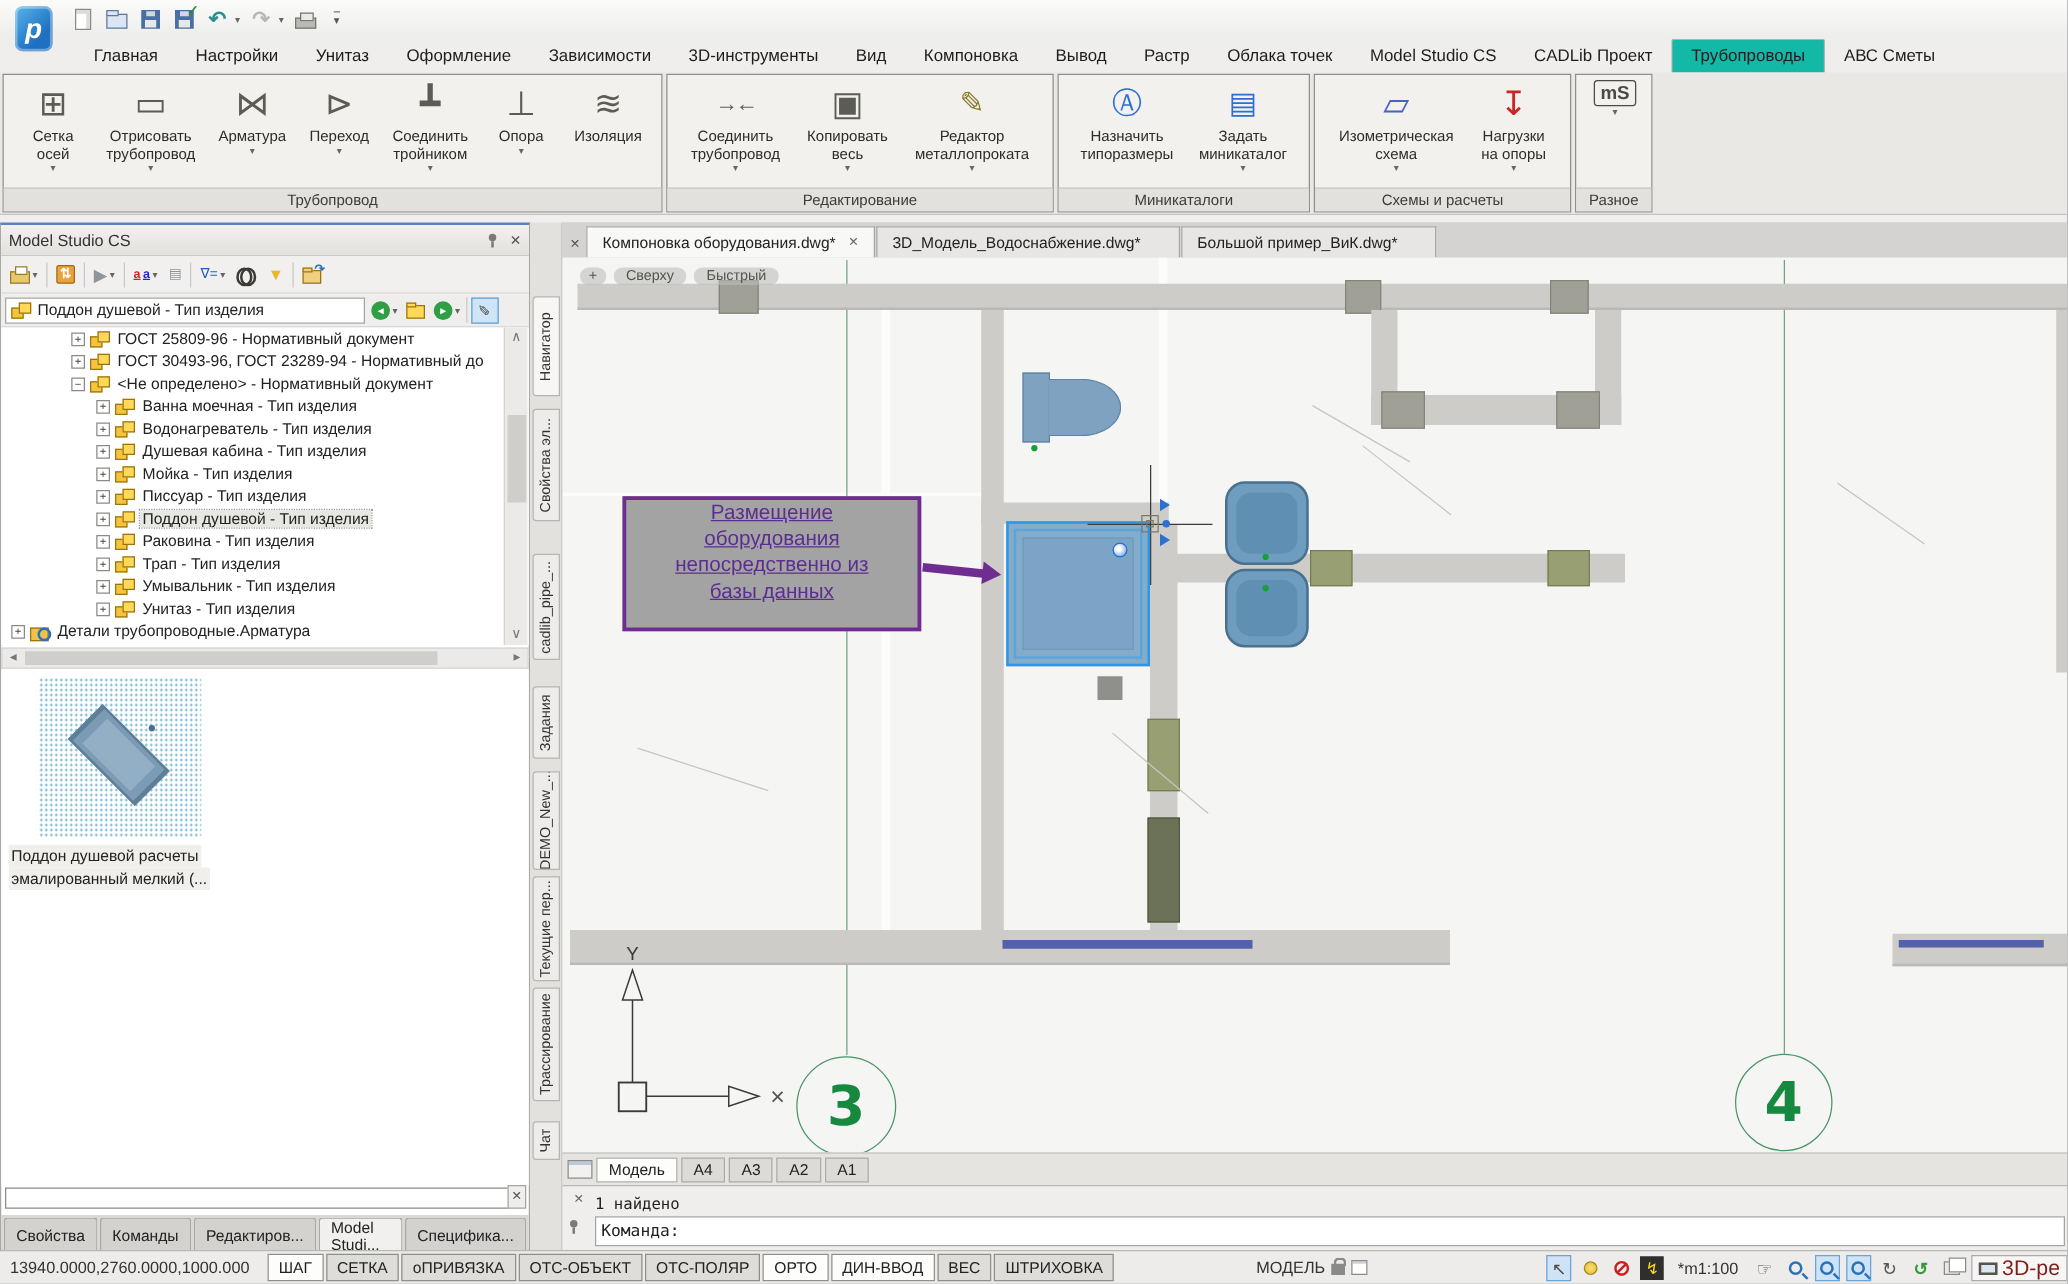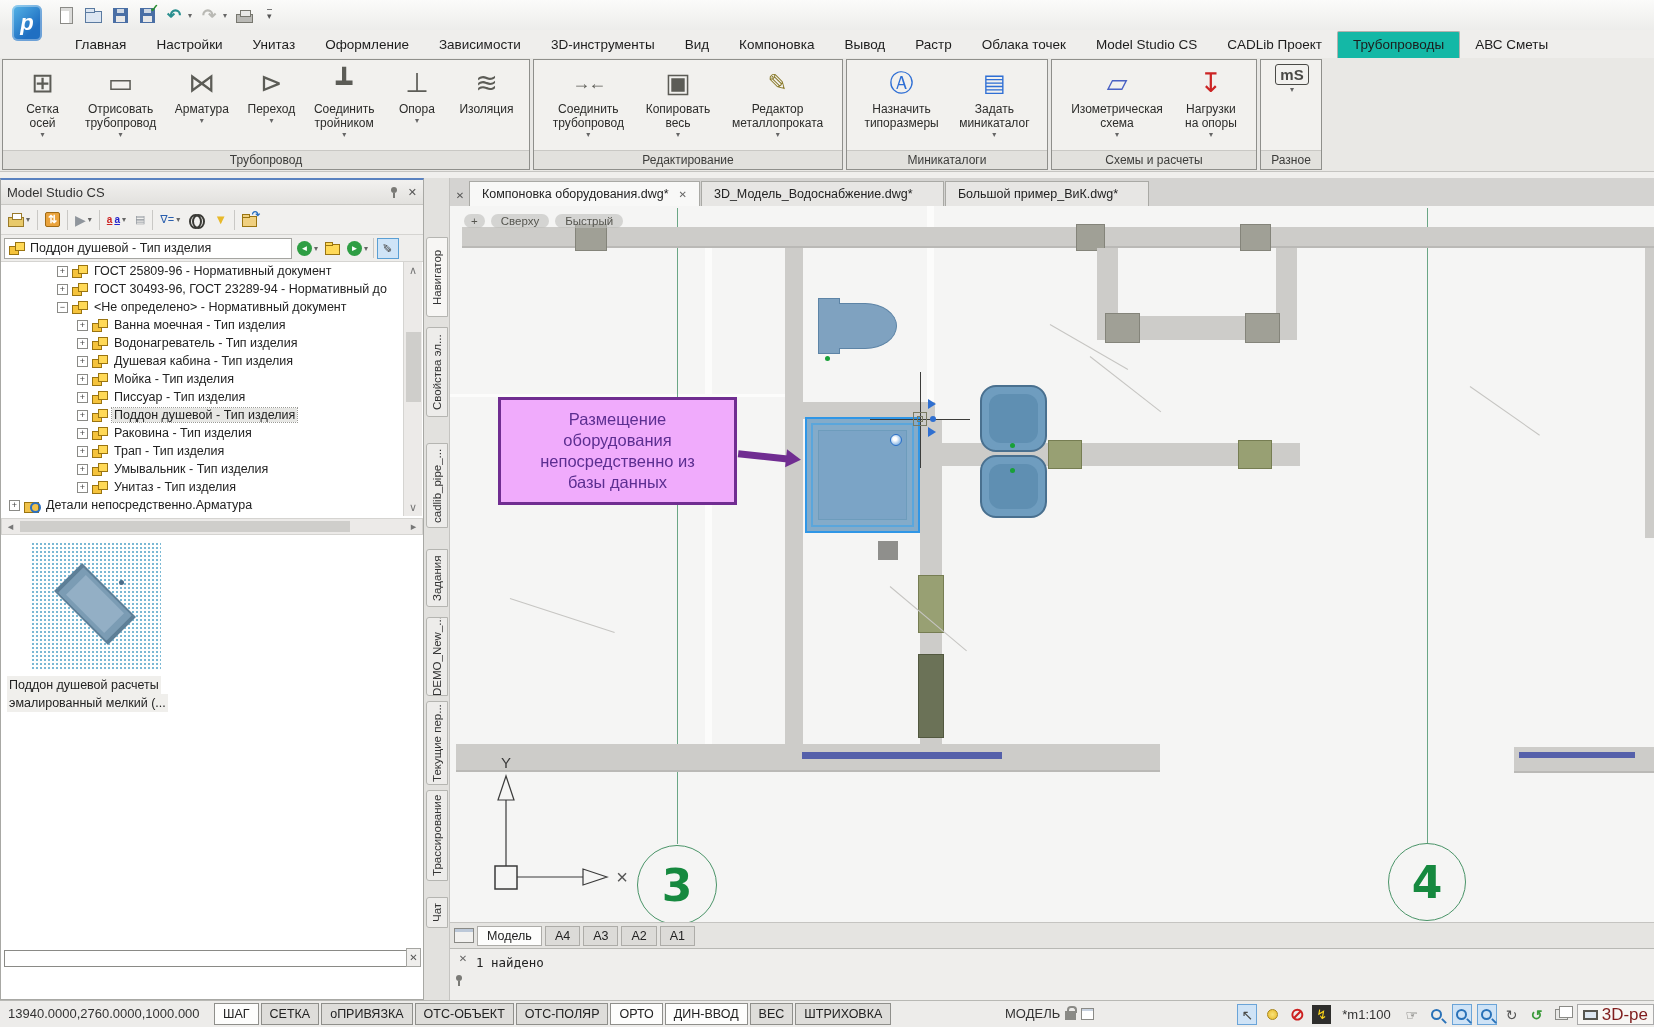--- a/index.html
+++ b/index.html
@@ -184,22 +184,22 @@
   .shower .in2{position:absolute;left:11px;top:11px;right:11px;bottom:11px;border:1px solid #6d9cbc;background:#7ba4c6;}
   .drain{position:absolute;width:12px;height:12px;border-radius:50%;border:1px solid #2a70c8;
          background:radial-gradient(circle at 40% 40%,#fff 20%,#4a90d8);}
   .ch-h,.ch-v{position:absolute;background:#3c3c3a;}
   .aperture{position:absolute;border:1px solid #7a7a62;background:transparent;}
   .grip{position:absolute;width:0;height:0;border-top:5px solid transparent;border-bottom:5px solid transparent;
         border-left:8px solid #2f6fd0;}
   .gripdot{position:absolute;width:6px;height:6px;border-radius:50%;background:#2f6fd0;}
   .graybox{position:absolute;background:#8f8f8c;}
 
-  .callout{position:absolute;background:#f0abfc;border:3px solid #702d91;display:flex;flex-direction:column;
-           justify-content:center;text-align:center;color:#5c2e91;font-size:16.5px;line-height:21px;}
+  .callout{position:absolute;background:#a3a3a3;border:3px solid #702d91;display:flex;flex-direction:column;
+           text-align:center;color:#5c2e91;font-size:16.5px;line-height:21px;text-decoration:underline;}
   .co-arrow{position:absolute;background:#702d91;transform:rotate(6deg);}
   .co-head{position:absolute;width:0;height:0;border-top:9px solid transparent;border-bottom:9px solid transparent;
            border-left:15px solid #702d91;transform:rotate(6deg);}
 
   .vpills{position:absolute;left:14px;top:8px;display:flex;gap:6px;}
   .pill{background:rgba(190,190,187,.6);color:#55554f;border-radius:9px;padding:1px 10px;font-size:11.5px;}
   .pill.plus{padding:1px 7px;}
 
   .layouttabs{position:absolute;left:0;top:744px;width:100%;height:26px;background:#e5e4e1;
               display:flex;align-items:center;gap:3px;padding:0 4px;border-top:1px solid #c5c4c1;}
@@ -600,21 +600,21 @@
 
         <div class="trow" style="padding-left: 76px;">
           <span class="texp">+</span>
           <span class="ci ic-catalog-item-icon"></span>
           <span class="tlabel">Унитаз - Тип изделия</span>
         </div>
 
         <div class="trow" style="padding-left: 8px;">
           <span class="texp">+</span>
           <span class="ci ic-folder-search-icon"></span>
-          <span class="tlabel">Детали непосредственно.Арматура</span>
+          <span class="tlabel">Детали трубопроводные.Арматура</span>
         </div>
 
     </div>
     <div class="vscroll">
       <span class="aup">∧</span>
       <span class="thumb"></span>
       <span class="adn">∨</span>
     </div>
     <div class="lp-hscroll">
       <span class="al">◂</span>
@@ -626,20 +626,33 @@
         <div class="pv-diamond"></div>
         <div class="pv-dot"></div>
       </div>
       <div class="pv-label">
         <span>Поддон душевой расчеты</span><br>
         <span>эмалированный мелкий (...</span>
       </div>
     </div>
     <div class="lp-input"></div>
     <div class="lp-input-x">✕</div>
+    <div class="lp-tabs">
+
+        <div class="lptab">Свойства</div>
+
+        <div class="lptab">Команды</div>
+
+        <div class="lptab">Редактиров...</div>
+
+        <div class="lptab active">Model Studi...</div>
+
+        <div class="lptab">Специфика...</div>
+
+    </div>
   </div>
 
   <div class="sidestrip">
     <div class="vtab active" style="top:59px;height:80px;">Навигатор</div>
     <div class="vtab" style="top:149px;height:90px;">Свойства эл...</div>
     <div class="vtab" style="top:265px;height:85px;">cadlib_pipe_...</div>
     <div class="vtab" style="top:371px;height:58px;">Задания</div>
     <div class="vtab" style="top:439px;height:79px;">DEMO_New_...</div>
     <div class="vtab" style="top:523px;height:84px;">Текущие пер...</div>
     <div class="vtab" style="top:612px;height:91px;">Трассирование</div>
@@ -781,20 +794,21 @@
 
       </span>
     </div>
 
     <div class="cmd">
       <div class="cmd-gutter">
         <span>✕</span>
         <span class="pinicon"></span>
       </div>
       <div class="cmd-hist">1  найдено</div>
+      <div class="cmd-prompt">Команда:</div>
     </div>
   </div>
 
   <div class="statusbar">
     <div class="sb-coords">13940.0000,2760.0000,1000.000</div>
     <div class="sb-toggles">
 
         <span class="toggle active">ШАГ</span>
 
         <span class="toggle">СЕТКА</span>

